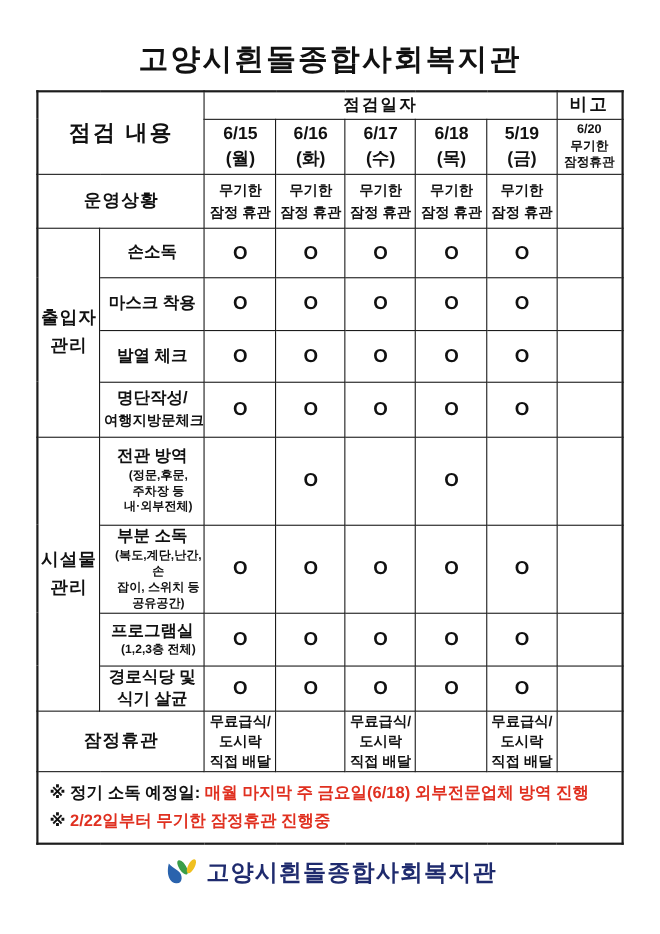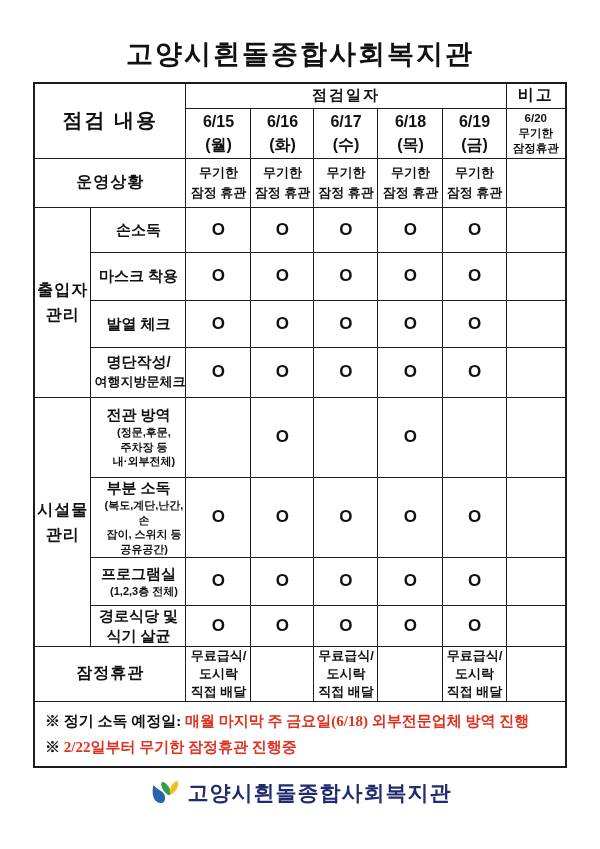--- a/index.html
+++ b/index.html
@@ -58,21 +58,21 @@
   .c-operating { font-size: 16px; letter-spacing: 1px; }
   .c-closed    { font-size: 13px; line-height: 20px; }
   .c-secname   { font-size: 16px; line-height: 25px; letter-spacing: 1px; }
   .c-item      { font-size: 15px; line-height: 20px; }
   .c-item .small-label { font-size: 13px; text-align: right; }
   .c-item .sub { font-size: 11px; font-weight: bold; line-height: 14.5px; margin-left: 11px; }
   .c-mark      { font-size: 17px; font-weight: bold; }
   .c-etc-label { font-size: 16px; letter-spacing: 1px; }
   .c-etc       { font-size: 13px; line-height: 18px; }
 
-  .c-notes { text-align: left; padding: 6px 10px; font-size: 15px; line-height: 26px; font-family: Liberation Serif, serif; }
+  .c-notes { text-align: left; padding: 6px 10px; font-size: 15px; line-height: 26px; }
   .note-red { color: #e03020; }
 
   
   .footer {
     margin-top: 10px;
     display: flex; align-items: center; justify-content: center; gap: 5px;
   }
   .footer-text {
     font-size: 21px; font-weight: 800; letter-spacing: 1px; color: #1f2b6e;
   }
@@ -116,21 +116,21 @@
       </td>
       <td class="c-date">
         <div>6/17</div>
         <div>(수)</div>
       </td>
       <td class="c-date">
         <div>6/18</div>
         <div>(목)</div>
       </td>
       <td class="c-date">
-        <div>6/19</div>
+        <div>5/19</div>
         <div>(금)</div>
       </td>
       <td class="c-notedetail">
         <div>6/20</div>
         <div>무기한</div>
         <div>잠정휴관</div>
       </td>
     </tr>
 
     <tr class="rh3">

